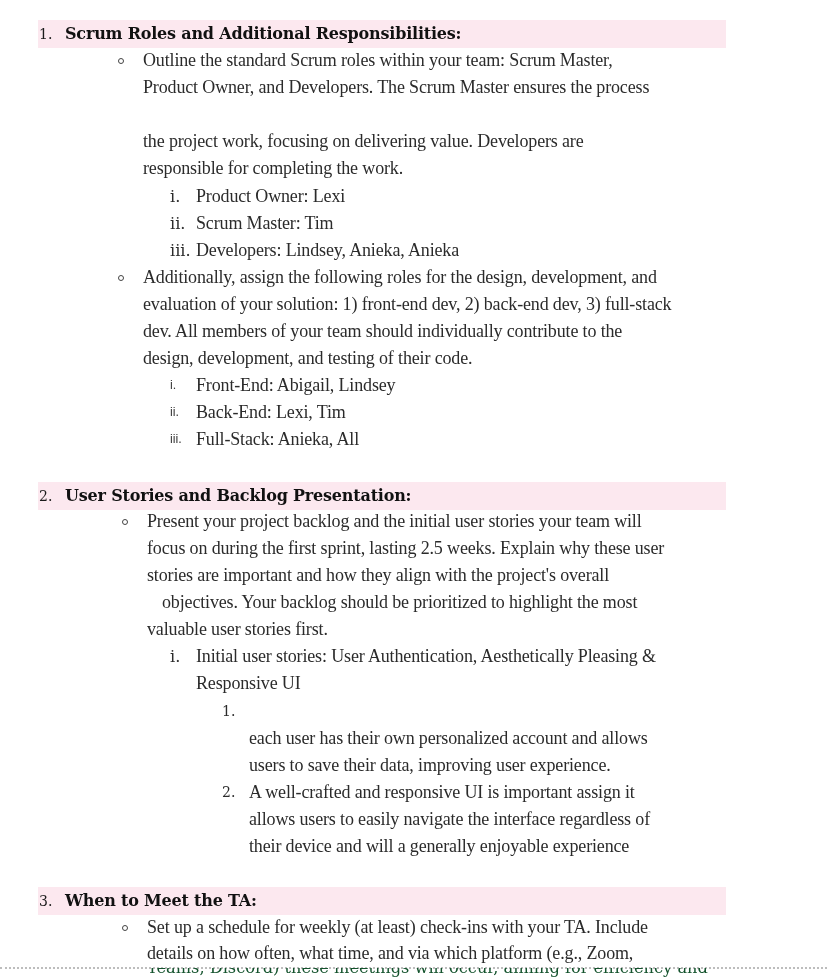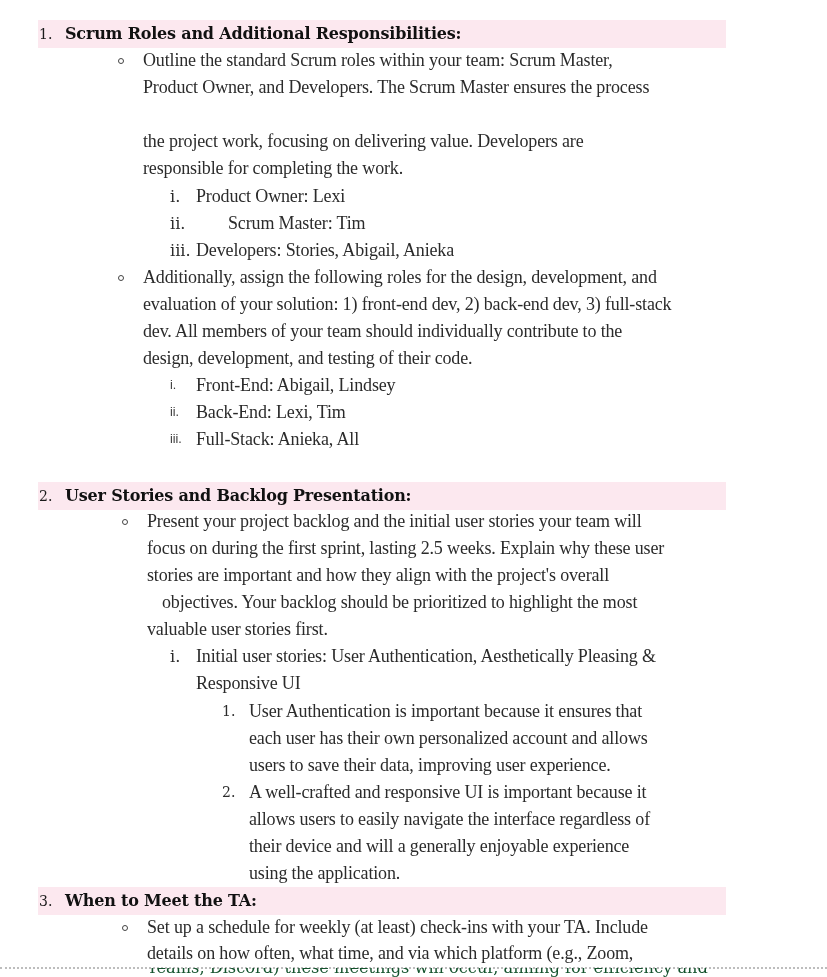--- a/index.html
+++ b/index.html
@@ -114,23 +114,23 @@
 
   <div class="bullet" style="left:118px; top:58px;"></div>
   <div class="line" style="left:143px; top:47px;">Outline the standard Scrum roles within your team: Scrum Master,</div>
   <div class="line" style="left:143px; top:74px;">Product Owner, and Developers. The Scrum Master ensures the process</div>
   <div class="line" style="left:143px; top:128px;">the project work, focusing on delivering value. Developers are</div>
   <div class="line" style="left:143px; top:155px;">responsible for completing the work.</div>
 
   <div class="marker" style="left:170px; top:183px;">i.</div>
   <div class="line" style="left:196px; top:183px;">Product Owner: Lexi</div>
   <div class="marker" style="left:170px; top:210px;">ii.</div>
-  <div class="line" style="left:196px; top:210px;margin-left:32px;">Scrum Master: Tim</div>
+  <div class="line" style="left:196px; top:210px;">Scrum Master: Tim</div>
   <div class="marker" style="left:170px; top:237px;">iii.</div>
-  <div class="line" style="left:196px; top:237px;">Developers: Stories, Abigail, Anieka</div>
+  <div class="line" style="left:196px; top:237px;">Developers: Lindsey, Anieka, Anieka</div>
 
   <div class="bullet" style="left:118px; top:275px;"></div>
   <div class="line" style="left:143px; top:264px;">Additionally, assign the following roles for the design, development, and</div>
   <div class="line" style="left:143px; top:291px;">evaluation of your solution: 1) front-end dev, 2) back-end dev, 3) full-stack</div>
   <div class="line" style="left:143px; top:318px;">dev. All members of your team should individually contribute to the</div>
   <div class="line" style="left:143px; top:345px;">design, development, and testing of their code.</div>
 
   <div class="marker small" style="left:170px; top:372px;">i.</div>
   <div class="line" style="left:196px; top:372px;">Front-End: Abigail, Lindsey</div>
   <div class="marker small" style="left:170px; top:399px;">ii.</div>
@@ -147,29 +147,27 @@
   <div class="line" style="left:147px; top:535px;">focus on during the first sprint, lasting 2.5 weeks. Explain why these user</div>
   <div class="line" style="left:147px; top:562px;">stories are important and how they align with the project's overall</div>
   <div class="line" style="left:162px; top:589px;">objectives. Your backlog should be prioritized to highlight the most</div>
   <div class="line" style="left:147px; top:616px;">valuable user stories first.</div>
 
   <div class="marker" style="left:170px; top:643px;">i.</div>
   <div class="line" style="left:196px; top:643px;">Initial user stories: User Authentication, Aesthetically Pleasing &amp;</div>
   <div class="line" style="left:196px; top:670px;">Responsive UI</div>
 
   <div class="marker num" style="left:222px; top:698px;">1.</div>
-  <div class="line" style="left:249px; top:698px;">User Authentication is important because it ensures that</div>
   <div class="line" style="left:249px; top:725px;">each user has their own personalized account and allows</div>
   <div class="line" style="left:249px; top:752px;">users to save their data, improving user experience.</div>
 
   <div class="marker num" style="left:222px; top:779px;">2.</div>
-  <div class="line" style="left:249px; top:779px;">A well-crafted and responsive UI is important because it</div>
+  <div class="line" style="left:249px; top:779px;">A well-crafted and responsive UI is important assign it</div>
   <div class="line" style="left:249px; top:806px;">allows users to easily navigate the interface regardless of</div>
   <div class="line" style="left:249px; top:833px;">their device and will a generally enjoyable experience</div>
-  <div class="line" style="left:249px; top:860px;">using the application.</div>
 
   <div class="heading-bar" style="top:887px;"></div>
   <div class="heading-num" style="left:39px; top:887px;">3.</div>
   <div class="heading-text" style="left:65px; top:887px;">When to Meet the TA:</div>
 
   <div class="bullet" style="left:122px; top:925px;"></div>
   <div class="line" style="left:147px; top:914px;">Set up a schedule for weekly (at least) check-ins with your TA. Include</div>
   <div class="line" style="left:147px; top:940px;">details on how often, what time, and via which platform (e.g., Zoom,</div>
 
   <div class="page-break"></div>

